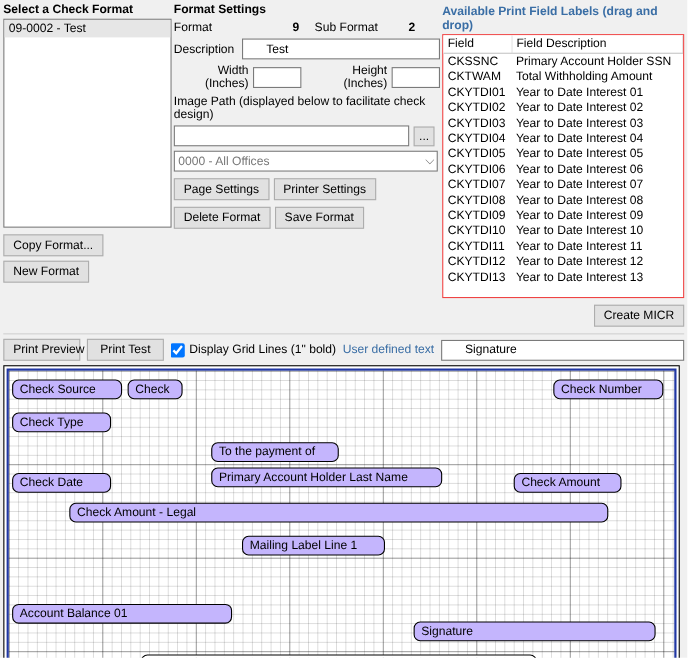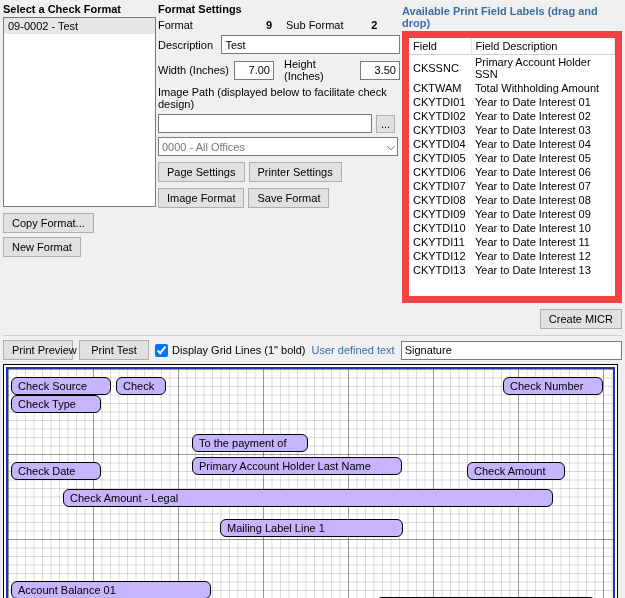--- a/index.html
+++ b/index.html
@@ -18,29 +18,29 @@
   .listbox { background: #fff; border: 1px solid #7a7a7a; height: 190px; overflow: auto; margin-top: 2px; }
   .listbox .row { padding: 2px 4px; }
   .listbox .row.sel { background: #e6e6e6; }
 
   .btn { background: #e1e1e1; border: 1px solid #adadad; padding: 3px 8px; font-size: 11px; cursor: pointer; white-space: nowrap; }
 
   .btn-row { display: flex; gap: 4px; margin-top: 6px; flex-wrap: wrap; }
 
   .fs-row { display: flex; align-items: center; margin-top: 4px; gap: 4px; }
   .fs-label { width: 60px; }
-  .fs-label2 { width: 76px; }
-  input.txt { border: 1px solid #7a7a7a; padding: 1px 3px; font-size: 11px; background: #fff; height: 19px; }
+  .fs-label2 { width: 76px; text-align: right; }
+  input.txt { border: 1px solid #7a7a7a; padding: 1px 21px; font-size: 11px; background: #fff; height: 19px; }
   input.txt.w-full { width: 180px; }
   input.txt.w-num { width: 40px; text-align: right; }
   .dropdown { border: 1px solid #7a7a7a; background: #fff; height: 19px; display: flex; align-items: center; padding: 0 3px; width: 240px; position: relative; text-align: center; }
   .dropdown .dd-arrow { position: absolute; right: 2px; top: 2px; color: #606060; }
 
   .panel-right .header { color: #3a6ea5; font-weight: bold; font-size: 11px; padding: 2px 0; }
-  .fieldlist { border: 7px solid #ef4444; background: #fff; height: 272px; overflow-y: scroll; }
+  .fieldlist { border: 1px solid #ef4444; background: #fff; height: 240px; overflow-y: scroll; }
   .fieldlist table { width: 100%; border-collapse: collapse; font-size: 11px; }
   .fieldlist th { text-align: left; font-weight: normal; border-bottom: 1px solid #d0d0d0; border-right: 1px solid #e4e4e4; padding: 2px 4px; background: #fff; }
   .fieldlist td { padding: 1px 4px; }
   .fieldlist td.fld { width: 62px; }
 
   .mid-under { display: flex; justify-content: flex-end; margin-top: 6px; }
 
   .toolbar-row { display: flex; align-items: center; gap: 6px; margin-top: 6px; border-top: 1px solid #d0d0d0; padding-top: 4px; }
   .chk { display: flex; align-items: center; gap: 4px; }
   .chk input { width: 13px; height: 13px; }
@@ -114,21 +114,21 @@
         <div class="dropdown">
           <span style="color:#777;">0000 - All Offices</span>
           <span class="dd-arrow">⌵</span>
         </div>
       </div>
       <div class="btn-row">
         <button class="btn">Page Settings</button>
         <button class="btn">Printer Settings</button>
       </div>
       <div class="btn-row">
-        <button class="btn">Image Format</button>
+        <button class="btn">Delete Format</button>
         <button class="btn">Save Format</button>
       </div>
     </div>
 
     <div class="panel-right">
       <div class="header">Available Print Field Labels (drag and drop)</div>
       <div class="fieldlist">
         <table>
           <thead>
               <tr>
@@ -219,27 +219,27 @@
     <input class="txt udt-input" style="width: 190px;" value="Signature">
   </div>
 
   <div class="design-wrap">
     <div class="design-inner">
       <div class="grid-bg"></div>
       <div id="design-fields">
           <div class="field-box" style="left: 3px; top: 8px; width: 100px;">Check Source</div>
           <div class="field-box" style="left: 108px; top: 8px; width: 50px;">Check</div>
           <div class="field-box" style="left: 495px; top: 8px; width: 100px;">Check Number</div>
-          <div class="field-box" style="left: 3px; top: 26px; width: 90px;">Check Type</div>
+          <div class="field-box" style="left: 3px; top: 38px; width: 90px;">Check Type</div>
           <div class="field-box" style="left: 184px; top: 65px; width: 116px;">To the payment of</div>
           <div class="field-box" style="left: 3px; top: 93px; width: 90px;">Check Date</div>
           <div class="field-box" style="left: 184px; top: 88px; width: 210px;">Primary Account Holder Last Name</div>
           <div class="field-box" style="left: 459px; top: 93px; width: 98px;">Check Amount</div>
           <div class="field-box" style="left: 55px; top: 120px; width: 490px;">Check Amount - Legal</div>
-          <div class="field-box" style="left: 212px; top: 150px; width: 183px;">Mailing Label Line 1</div>
+          <div class="field-box" style="left: 212px; top: 150px; width: 130px;">Mailing Label Line 1</div>
           <div class="field-box" style="left: 3px; top: 212px; width: 200px;">Account Balance 01</div>
           <div class="field-box" style="left: 368px; top: 228px; width: 220px;">Signature</div>
         </div>
       <div class="micr" style="left:120px; top:258px; width:360px; text-align:center;">⑈OOO⑈ ⑆123456789⑆ 1122334⑈</div>
     </div>
   </div>
 
 </div>
 
 </body></html>

